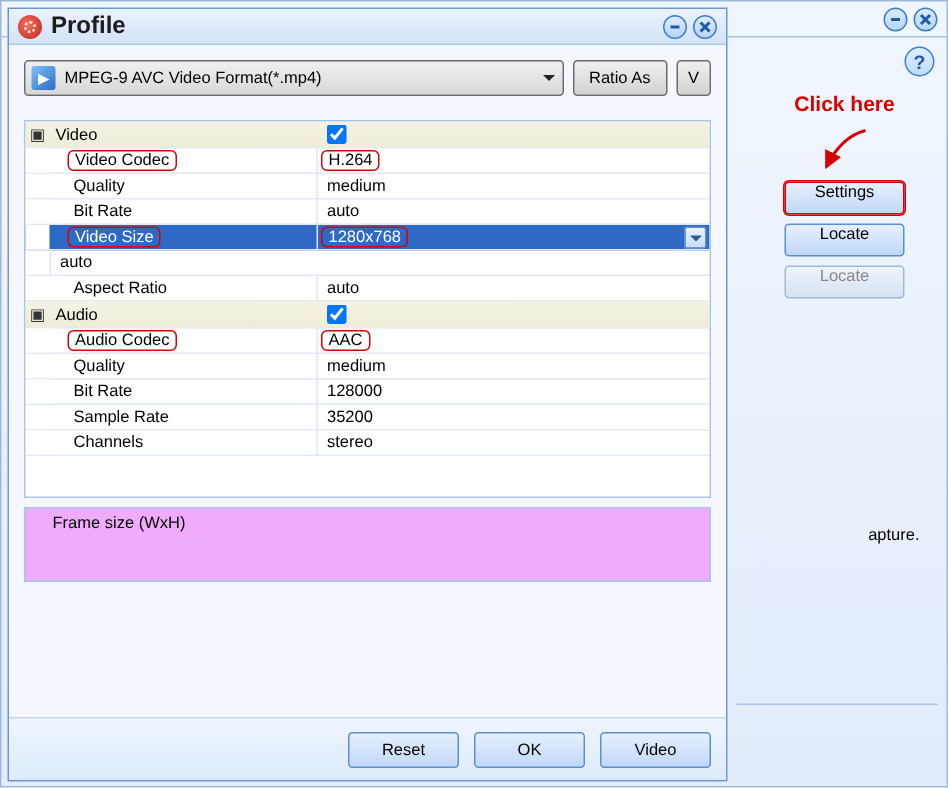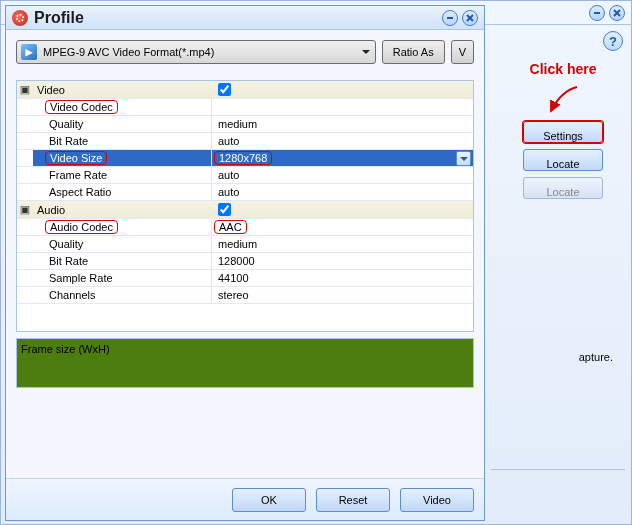--- a/index.html
+++ b/index.html
@@ -38,21 +38,21 @@
     display:flex; flex-direction:column; align-items:center; gap:6px;
   }
   .annot {
     color:#d80000; font-size:14px; font-weight:bold; margin-bottom:2px;
   }
   .arrow { color:#d80000; }
   .rp-btn {
     width:80px; height:22px;
     background: linear-gradient(#e6f0ff,#c0d8f6);
     border:1px solid #5d8ecf; border-radius:3px;
-    display:flex; align-items:flex-end; justify-content:center;
+    display:flex; align-items:flex-start; justify-content:center;
     cursor:pointer; color:#000;
   }
   .rp-btn.highlight { box-shadow: 0 0 0 1px #d80000, 0 0 0 2px rgba(216,0,0,.0); border:1px solid #d80000; }
   .rp-btn.disabled { color:#888; border-color:#9fb9d9; cursor:default; background:linear-gradient(#eef3fb,#d6e3f3); }
   .stray-text { position:absolute; right:18px; top:350px; color:#000; }
   .outer-line { position:absolute; left:490px; right:6px; top:468px; height:1px; background:#a9c4e6; }
 
   
   .dialog {
     position:absolute; left:4px; top:4px;
@@ -121,22 +121,22 @@
     display:flex; align-items:center; justify-content:center; cursor:pointer; }
   .row.sel .lbl, .row.sel .val { color:#fff; }
   .row .divider { width:1px; background:#dde6f3; }
   .row.group .divider { background:transparent; }
   .row input[type=checkbox]{ margin:0; }
   .redbox { border:1px solid #d80000; border-radius:4px; padding:0 4px; margin-left:-4px; }
   .row.sel .redbox { border-color:#d80000; background:rgba(255,255,255,0);text-align:center; }
 
   .hint-box {
     margin:6px 10px 0 10px;
-    height:50px; background:#4d7c0f;
-    border:1px solid #a9c4e6; padding:4px 4px;
+    height:50px; background:#f0abfc;
+    border:1px solid #a9c4e6; padding:4px 18px;
   }
 
   .dlg-footer {
     margin-top:auto; height:42px;
     display:flex; align-items:center; justify-content:flex-end;
     gap:10px; padding:0 10px;
     border-top:1px solid #c4d6ef;
     background:linear-gradient(#eef5fe,#dcebfb);
   }
   .foot-btn {
@@ -234,20 +234,23 @@
         <div class="val">
             <input type="checkbox" checked="" style="">
           </div>
       </div>
       <div class="row child">
         <div class="gut"></div>
         <div class="lbl">
             <span class="redbox">Video Codec</span>
           </div>
         <div class="divider"></div>
+        <div class="val">
+            <span class="redbox">H.264</span>
+          </div>
       </div>
       <div class="row child">
         <div class="gut"></div>
         <div class="lbl">
             <span>Quality</span>
           </div>
         <div class="divider"></div>
         <div class="val">
             <span>medium</span>
           </div>
@@ -272,23 +275,20 @@
           <span class="redbox">1280x768</span>
           <div class="dd">
             <svg class="chev-down" viewBox="0 0 10 10">
                 <path d="M1 3 L5 7 L9 3" fill="#2b5aa0"></path>
               </svg>
           </div>
         </div>
       </div>
       <div class="row child">
         <div class="gut"></div>
-        <div class="lbl">
-            <span>Frame Rate</span>
-          </div>
         <div class="divider"></div>
         <div class="val">
             <span>auto</span>
           </div>
       </div>
       <div class="row child">
         <div class="gut"></div>
         <div class="lbl">
             <span>Aspect Ratio</span>
           </div>
@@ -336,45 +336,45 @@
             <span>128000</span>
           </div>
       </div>
       <div class="row child">
         <div class="gut"></div>
         <div class="lbl">
             <span>Sample Rate</span>
           </div>
         <div class="divider"></div>
         <div class="val">
-            <span>44100</span>
+            <span>35200</span>
           </div>
       </div>
       <div class="row child">
         <div class="gut"></div>
         <div class="lbl">
             <span>Channels</span>
           </div>
         <div class="divider"></div>
         <div class="val">
             <span>stereo</span>
           </div>
       </div>
     </div>
 
     <div class="hint-box">
       <span>Frame size (WxH)</span>
     </div>
 
     <div class="dlg-footer">
       <div class="foot-btn">
+        <span>Reset</span>
+      </div>
+      <div class="foot-btn">
         <span>OK</span>
-      </div>
-      <div class="foot-btn">
-        <span>Reset</span>
       </div>
       <div class="foot-btn">
         <span>Video</span>
       </div>
     </div>
   </div>
 
 </div>
 
 </body></html>

